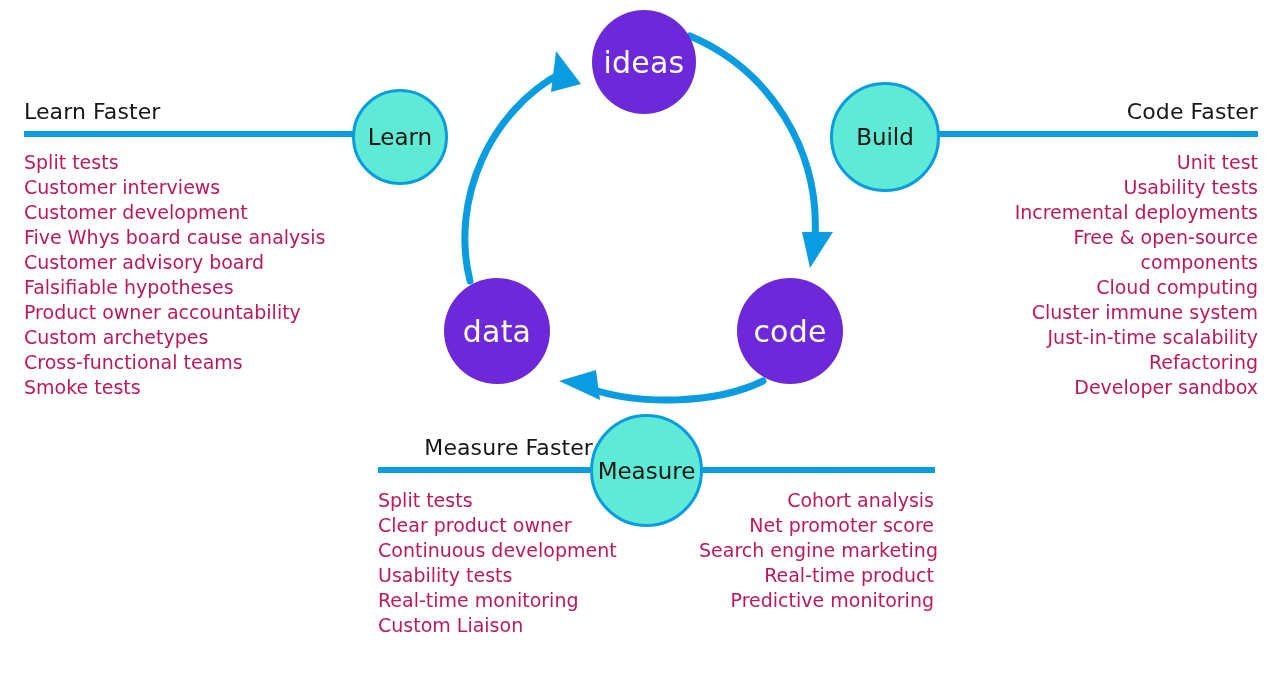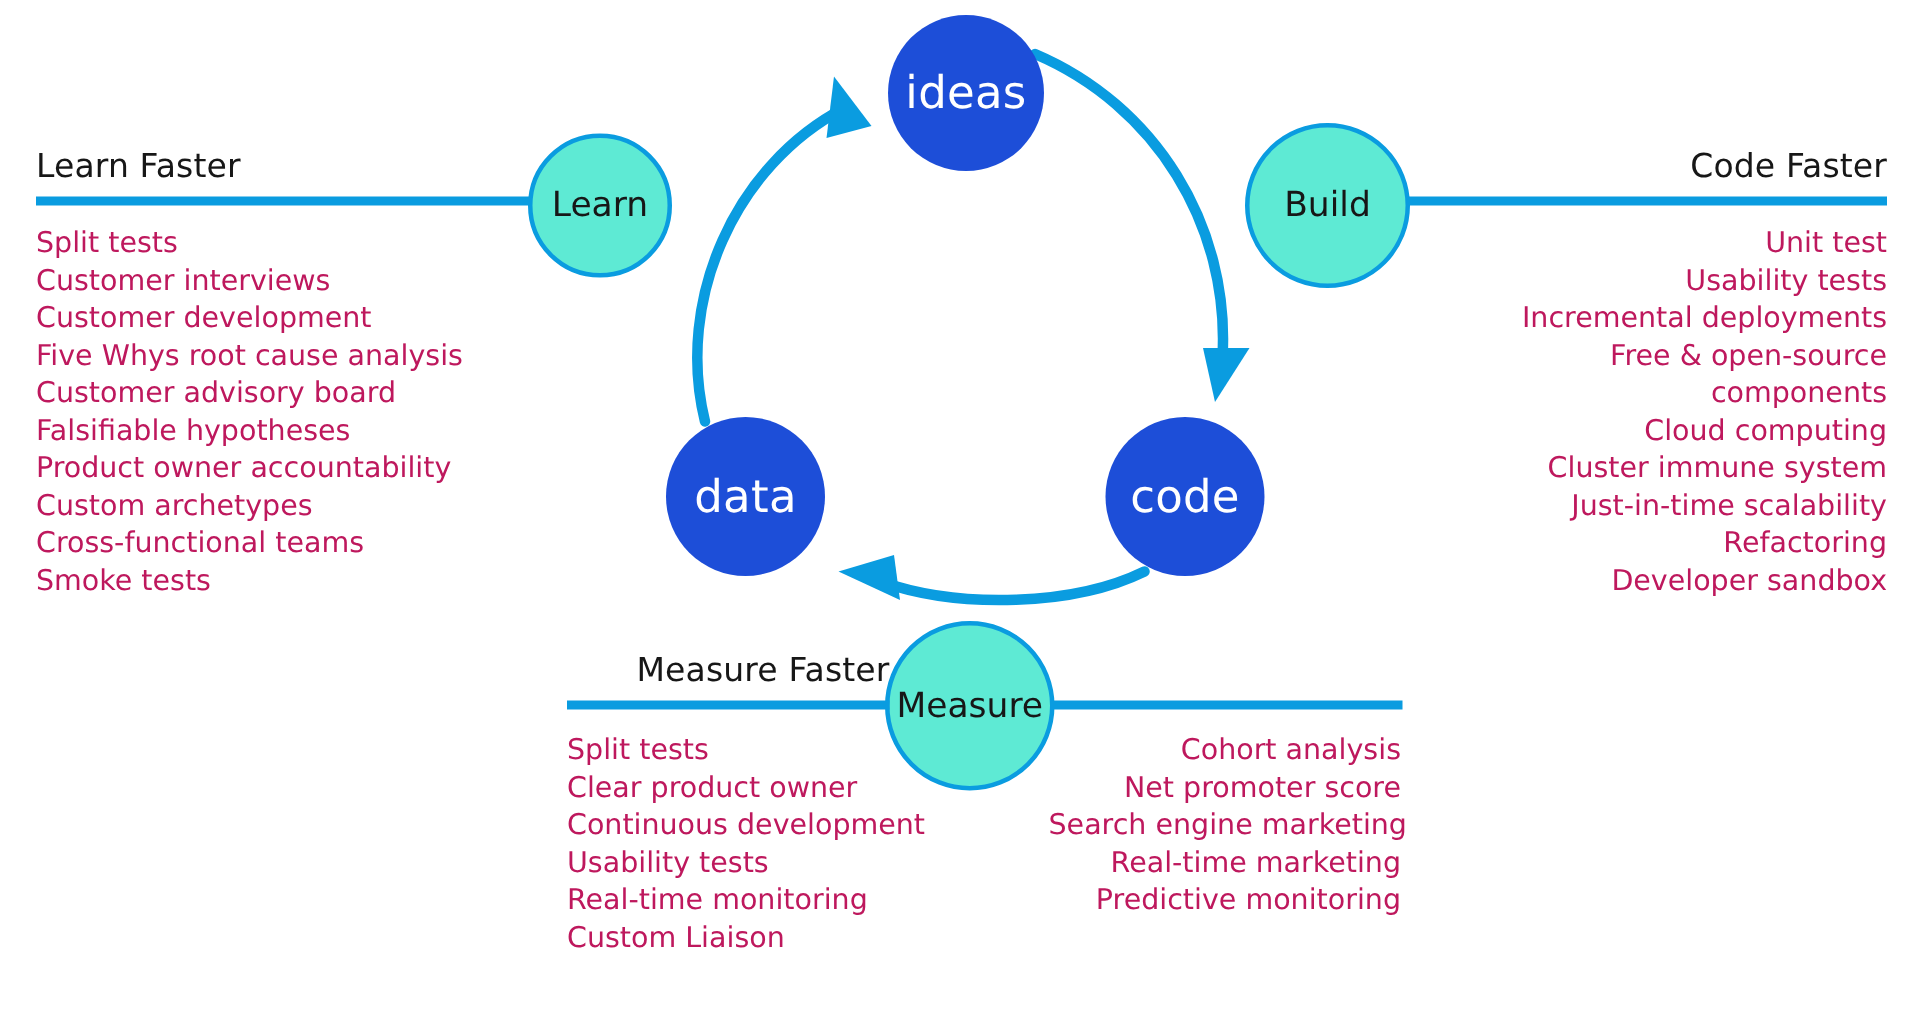--- a/index.html
+++ b/index.html
@@ -103,21 +103,21 @@
     text-align: right;
     margin-top: 15px;
     width: 235px;
     margin-left: -1px;
   }
 
   
   .node {
     position: absolute;
     border-radius: 50%;
-    background: #1d4ed8;
+    background: #6d28d9;
     color: #ffffff;
     display: flex;
     align-items: center;
     justify-content: center;
     font-size: 30px;
     letter-spacing: 0.2px;
   }
   #node-ideas { left: 592px; top: 10px;  width: 104px; height: 104px; }
   #node-code  { left: 737px; top: 278px; width: 106px; height: 106px; }
   #node-data  { left: 444px; top: 278px; width: 106px; height: 106px; }
@@ -183,21 +183,21 @@
     <span>Measure</span>
   </div>
 
   <section class="panel" id="panel-learn">
     <div class="panel-title">Learn Faster</div>
     <div class="rule"></div>
     <ul class="panel-list">
         <li>Split tests</li>
         <li>Customer interviews</li>
         <li>Customer development</li>
-        <li>Five Whys root cause analysis</li>
+        <li>Five Whys board cause analysis</li>
         <li>Customer advisory board</li>
         <li>Falsifiable hypotheses</li>
         <li>Product owner accountability</li>
         <li>Custom archetypes</li>
         <li>Cross-functional teams</li>
         <li>Smoke tests</li>
       </ul>
   </section>
 
   <section class="panel" id="panel-code">
@@ -229,18 +229,18 @@
         <li>Custom Liaison</li>
       </ul>
   </section>
 
   <section class="panel" id="panel-measure-right">
     <div class="rule"></div>
     <ul class="panel-list">
         <li>Cohort analysis</li>
         <li>Net promoter score</li>
         <li>Search engine marketing</li>
-        <li>Real-time marketing</li>
+        <li>Real-time product</li>
         <li>Predictive monitoring</li>
       </ul>
   </section>
 
 </div>
 
 </body></html>

